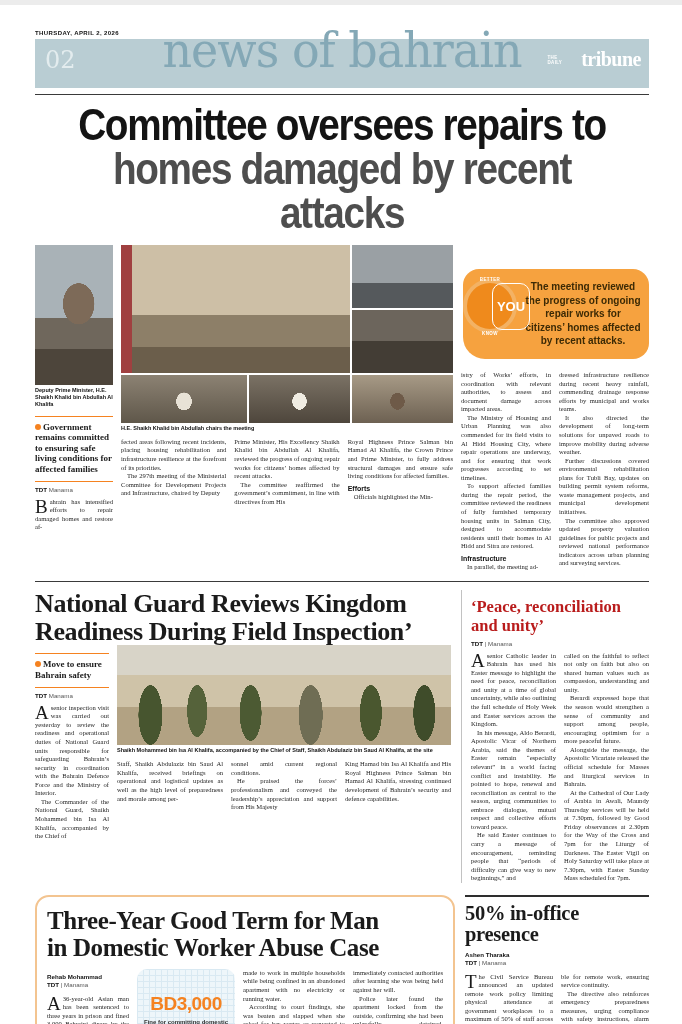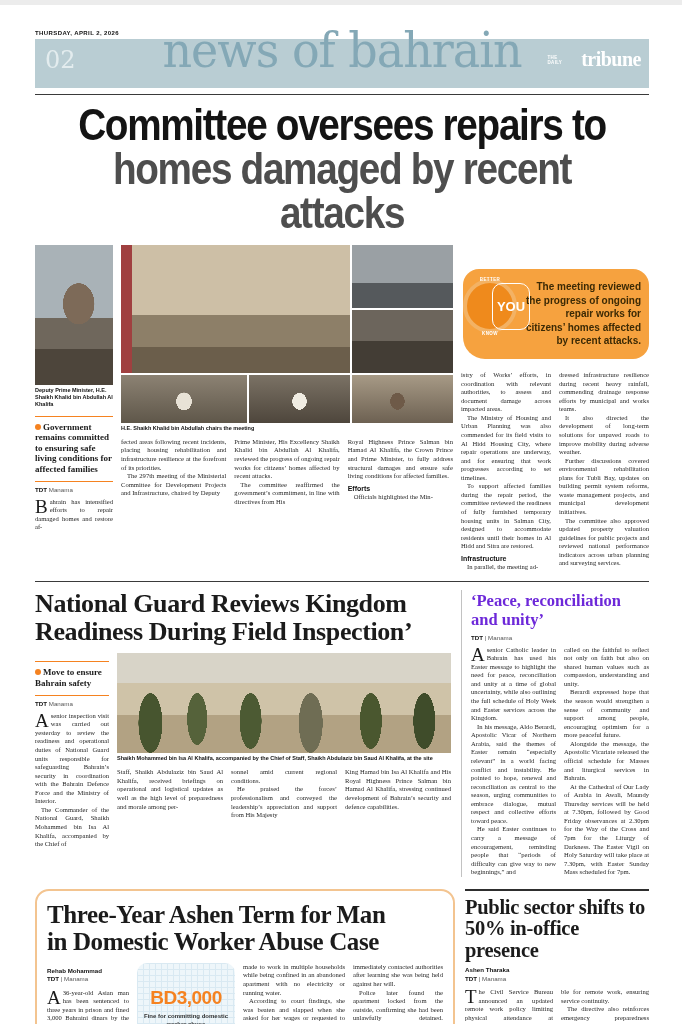--- a/index.html
+++ b/index.html
@@ -68,47 +68,47 @@
   .mp6 { background:radial-gradient(ellipse 13px 15px at 45% 55%, #6e5a48 0 55%, rgba(0,0,0,0) 56%), linear-gradient(#a79a86,#6d6152); }
   .cols3 { display:flex; gap:8px; margin-top:6px; }
   .cols3 > div { flex:1 1 0; min-width:0; }
   .cols2 { display:flex; gap:8px; }
   .cols2 > div { flex:1 1 0; min-width:0; }
 
   
   .know { position:relative; background:#f6a23f; border-radius:16px 16px 16px 22px;
           padding:10px 8px 10px 62px; margin:24px 0 12px 2px; min-height:90px;
           display:flex; align-items:center; }
-  .know-text { font:bold 10px/1.35 "Liberation Sans", sans-serif; color:#3c2a05; text-align:right; }
+  .know-text { font:bold 10px/1.35 "Liberation Sans", sans-serif; color:#3c2a05; text-align:center; }
   .know-badge { position:absolute; left:0px; top:10px; width:54px; height:54px; border-radius:50%;
                 background:#ef8a1c; border:4px solid #f3b264; color:#fff; display:flex;
                 flex-direction:column; align-items:center; justify-content:center; gap:1px; }
   .kb-top,.kb-bottom { font:bold 4.5px "Liberation Sans", sans-serif; letter-spacing:.4px; }
   .kb-mid { font:bold 13px "Liberation Sans", sans-serif; line-height:1; padding:16px 4px; border:1.5px solid #fff; border-radius:10px;margin-left:42px; }
 
   
   .mid-rule { border:none; border-top:1.5px solid #3a3a3a; margin:10px 0 0; }
   .mid-row { display:flex; gap:10px; padding-top:8px; }
   .guard { width:416px; flex:none; }
   .guard h2 span { display:block; font:700 26px/1.06 "Liberation Serif", serif; color:#1b1b1b; letter-spacing:-.4px; }
-  .guard-inner { display:flex; gap:8px; margin-top:8px; }
+  .guard-inner { display:flex; gap:8px; }
   .g-side { width:74px; flex:none; }
   .g-main { flex:1; min-width:0; }
   .guard-photo { height:100px;
     background:
       radial-gradient(ellipse 12px 30px at 10% 70%, #47552f 0 99%, rgba(0,0,0,0) 100%),
       radial-gradient(ellipse 10px 26px at 24% 66%, #55623a 0 99%, rgba(0,0,0,0) 100%),
       radial-gradient(ellipse 11px 28px at 40% 68%, #4c5a33 0 99%, rgba(0,0,0,0) 100%),
       radial-gradient(ellipse 12px 30px at 58% 70%, #6f6d54 0 99%, rgba(0,0,0,0) 100%),
       radial-gradient(ellipse 11px 28px at 76% 68%, #4a572f 0 99%, rgba(0,0,0,0) 100%),
       radial-gradient(ellipse 11px 28px at 92% 68%, #3f4c2a 0 99%, rgba(0,0,0,0) 100%),
       linear-gradient(180deg,#d8d4c8 0 30%, #cfc3a8 30% 62%, #b2a283 62%);
   }
   .peace { flex:1; min-width:0; border-left:1px solid #c2c2c2; padding-left:9px; }
-  .peace h3 { font:700 16.5px/1.1 "Liberation Serif", serif; color:#6d28d9; margin:2px 0 5px; }
+  .peace h3 { font:700 16.5px/1.1 "Liberation Serif", serif; color:#b91c1c; margin:8px 0 5px; }
 
   
   .bottom-row { display:flex; gap:10px; margin-top:12px; align-items:stretch; }
   .abuse { width:420px; flex:none; border:2px solid #f3c490; border-radius:14px; padding:10px 10px 10px; }
   .abuse h2 span { display:block; font:700 25px/1.08 "Liberation Serif", serif; color:#1b1b1b; letter-spacing:-.4px; }
   .abuse-cols { display:flex; gap:8px; margin-top:8px; }
   .a-c1 { width:82px; flex:none; }
   .a-c2 { width:98px; flex:none; }
   .a-c3 { width:102px; flex:none; }
   .a-c4 { flex:1; min-width:0; }
@@ -262,21 +262,21 @@
           <p>Alongside the message, the Apostolic Vicariate released the official schedule for Masses and liturgical services in Bahrain.</p>
           <p>At the Cathedral of Our Lady of Arabia in Awali, Maundy Thursday services will be held at 7.30pm, followed by Good Friday observances at 2.30pm for the Way of the Cross and 7pm for the Liturgy of Darkness. The Easter Vigil on Holy Saturday will take place at 7.30pm, with Easter Sunday Mass scheduled for 7pm.</p>
         </div>
       </div>
     </div>
   </section>
 
   <section class="bottom-row">
     <div class="abuse">
       <h2>
-        <span>Three-Year Ashen Term for Man</span>
+        <span>Three-Year Good Term for Man</span>
         <span>in Domestic Worker Abuse Case</span>
       </h2>
       <div class="abuse-cols bodytext">
         <div class="a-c1">
           <div class="byline">
             <div>Rehab Mohammad</div>
             <div><span>TDT</span> <span class="light">| Manama</span></div>
           </div>
           <p class="drop">A 36-year-old Asian man has been sentenced to three years in prison and fined 3,000 Bahraini dinars by the High Criminal Court after being convicted of forcing a domestic worker into exploitative and abusive conditions.</p>
 
@@ -296,21 +296,20 @@
         <div class="a-c4">
           <p>immediately contacted authorities after learning she was being held against her will.</p>
           <p>Police later found the apartment locked from the outside, confirming she had been unlawfully detained. Investigations also revealed prior similar accusations against the defendant.</p>
 
         </div>
       </div>
     </div>
 
     <div class="pubsec">
       <h3>
-        <span>Public sector shifts to</span>
         <span>50% in-office presence</span>
       </h3>
       <div class="byline">
         <div>Ashen Tharaka</div>
         <div><span>TDT</span> <span class="light">| Manama</span></div>
       </div>
       <div class="cols2 bodytext">
         <div>
           <p class="drop">The Civil Service Bureau announced an updated remote work policy limiting physical attendance at government workplaces to a maximum of 50% of staff across all ministries and public entities, effective Sunday, April 5, 2026, until further notice.</p>
 

